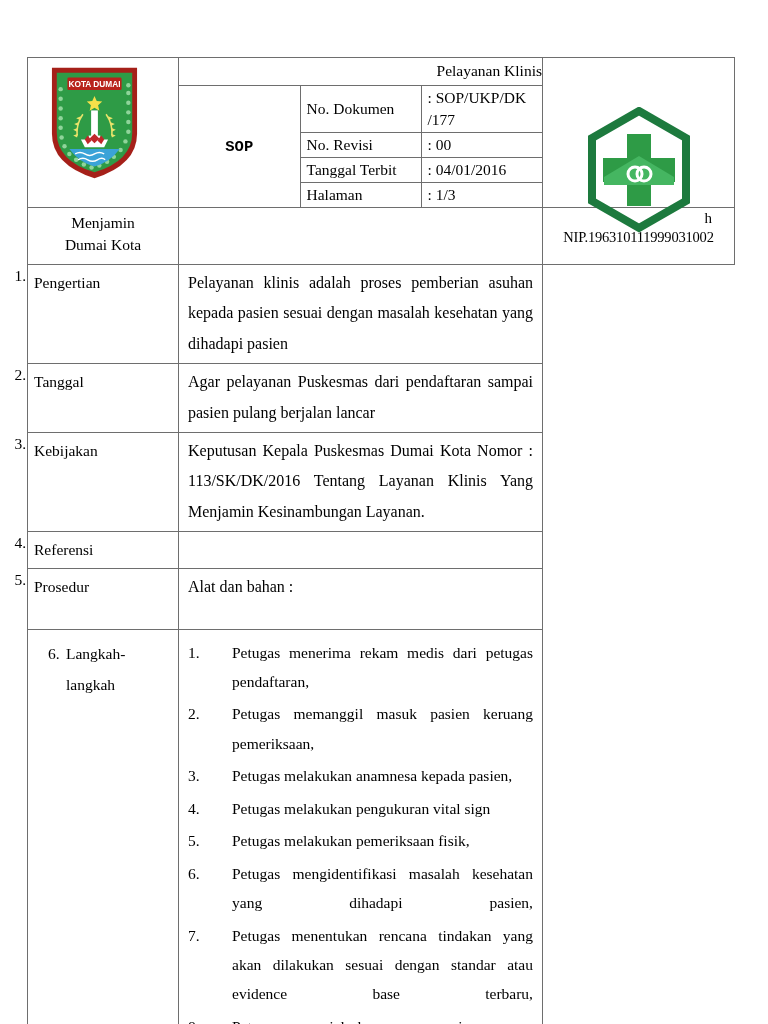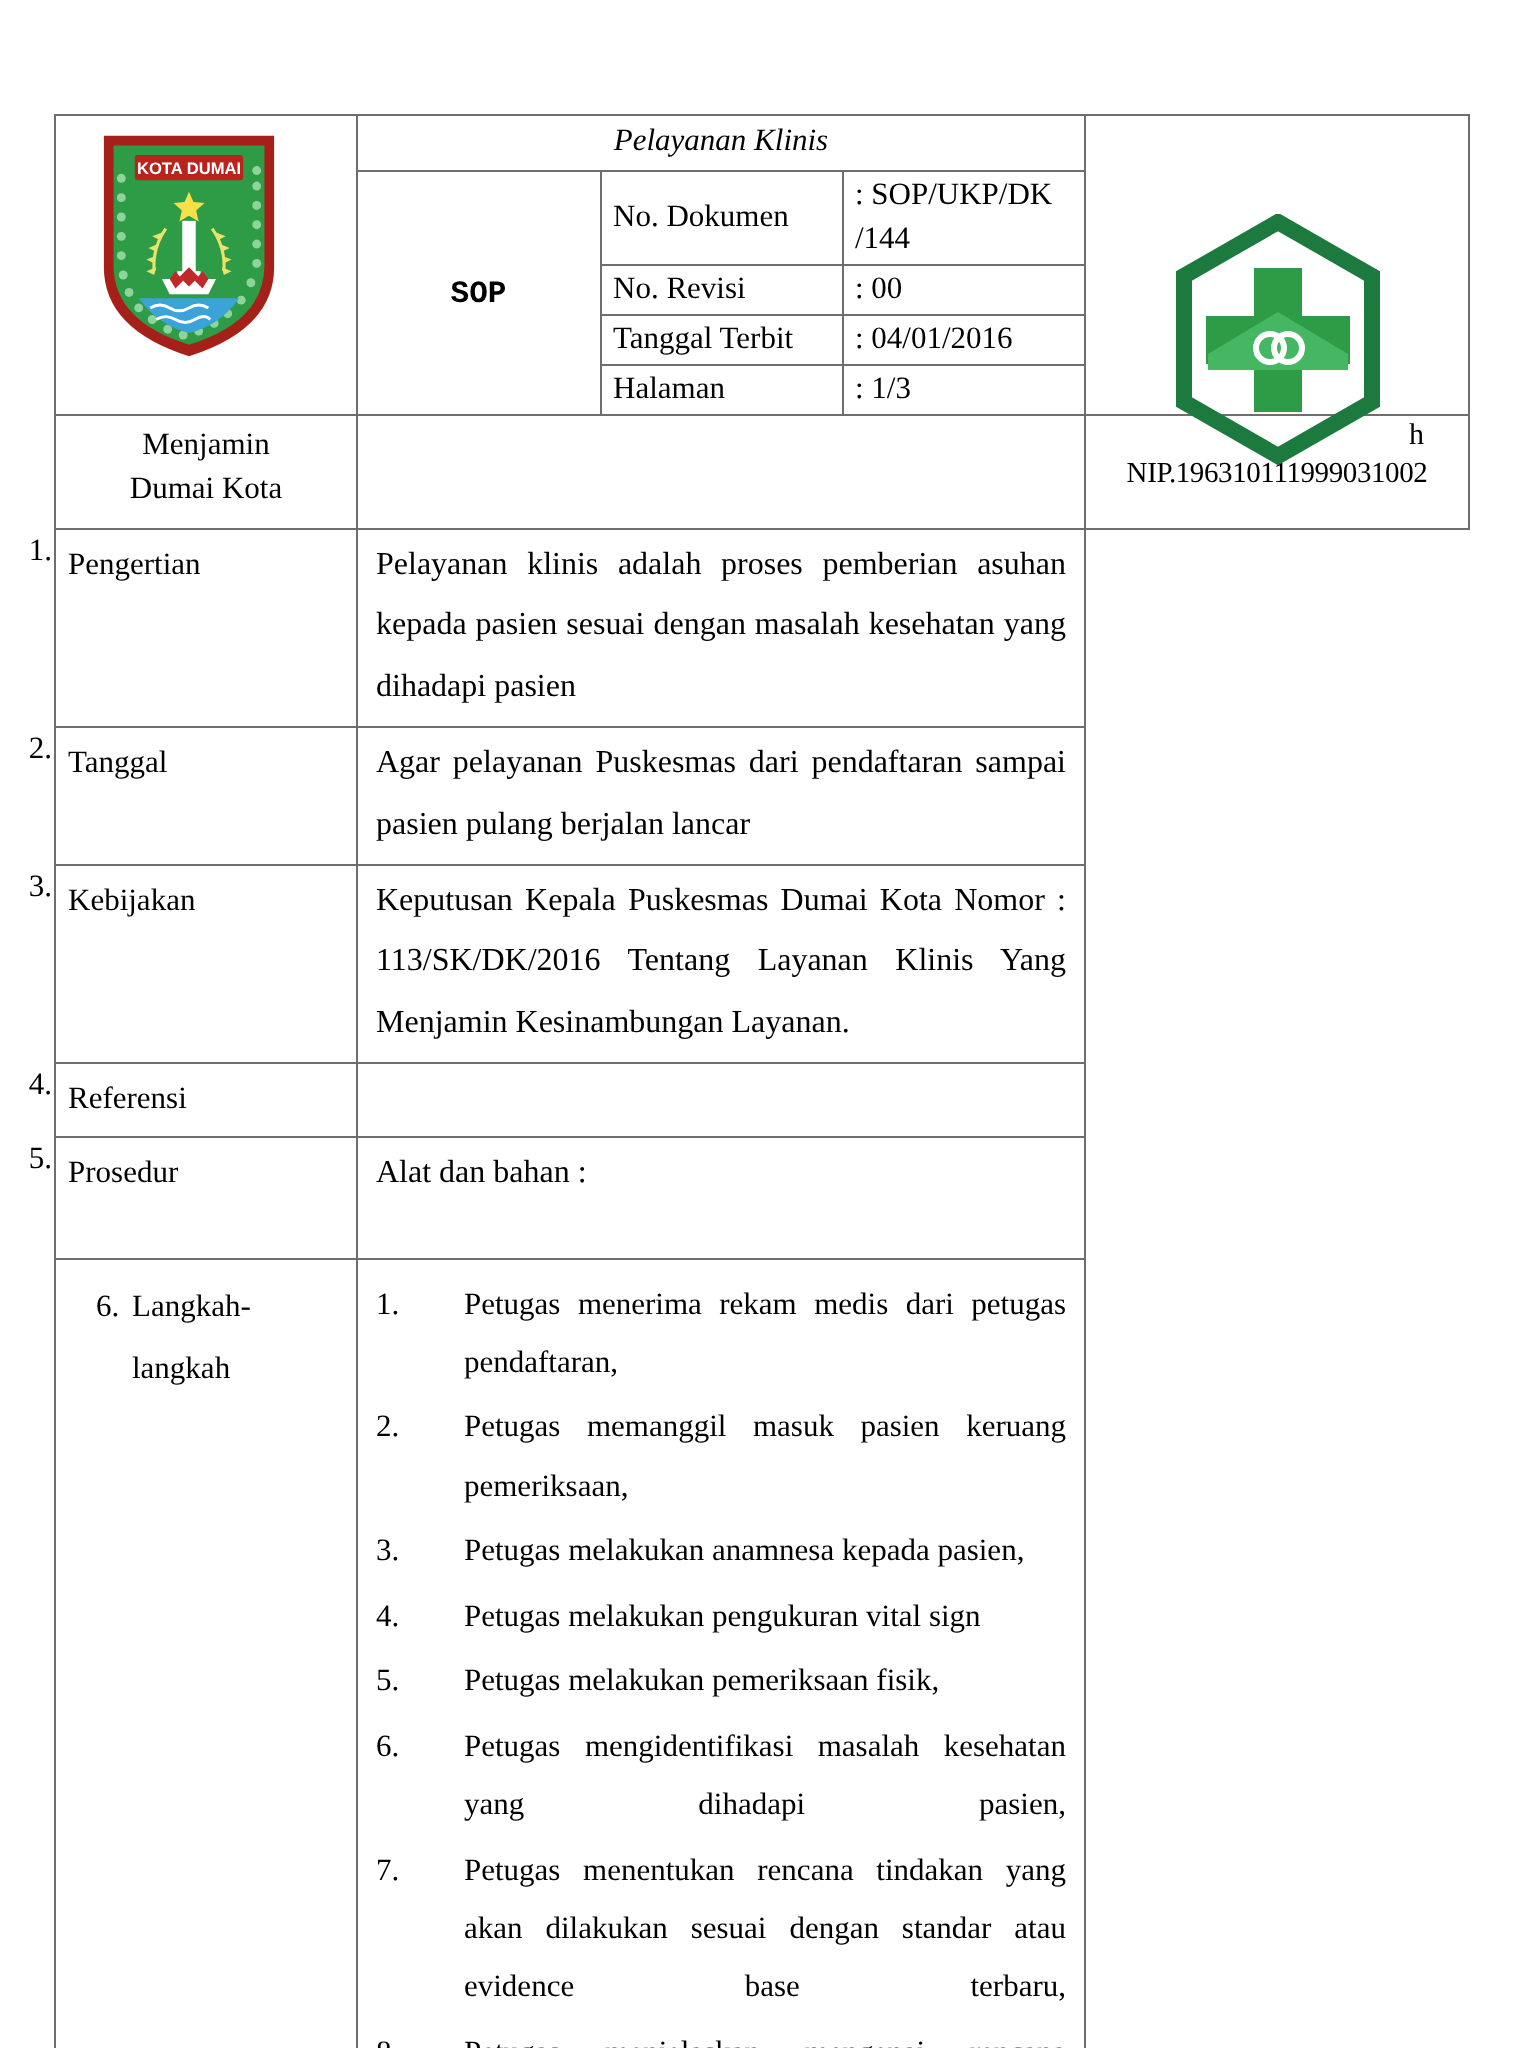--- a/index.html
+++ b/index.html
@@ -66,27 +66,26 @@
     table-layout: fixed;
   }
   table.hdrmid td {
     border: 1px solid #6e6e6e;
     padding: 1px 6px;
     font-size: 15.5px;
     line-height: 1.42;
     vertical-align: middle;
   }
   td.hm-title {
-    text-align: center;
+    text-align: right;
     border-top: none !important;
     border-left: none !important;
     border-right: none !important;
     font-size: 15.5px;
     padding: 2px 0 3px 0 !important;
-    font-style: italic;
   }
   td.hm-sop {
     width: 55px;
     text-align: center;
     font-weight: bold;
     font-family: Liberation Mono, monospace;
     font-size: 13.5px;
     border-left: none !important;
     border-bottom: none !important;
   }
@@ -292,21 +291,21 @@
 
         <td class="hdr-mid-cell">
           <table class="hdrmid">
             <tbody>
                   <tr>
               <td class="hm-title" colspan="3">Pelayanan Klinis</td>
             </tr>
             <tr>
               <td class="hm-sop" rowspan="4">SOP</td>
               <td class="hm-key">No. Dokumen</td>
-              <td class="hm-val">: SOP/UKP/DK /144</td>
+              <td class="hm-val">: SOP/UKP/DK /177</td>
             </tr>
             <tr>
               <td class="hm-key">No. Revisi</td>
               <td class="hm-val">: 00</td>
             </tr>
             <tr>
               <td class="hm-key">Tanggal Terbit</td>
               <td class="hm-val">: 04/01/2016</td>
             </tr>
             <tr class="hm-last">

